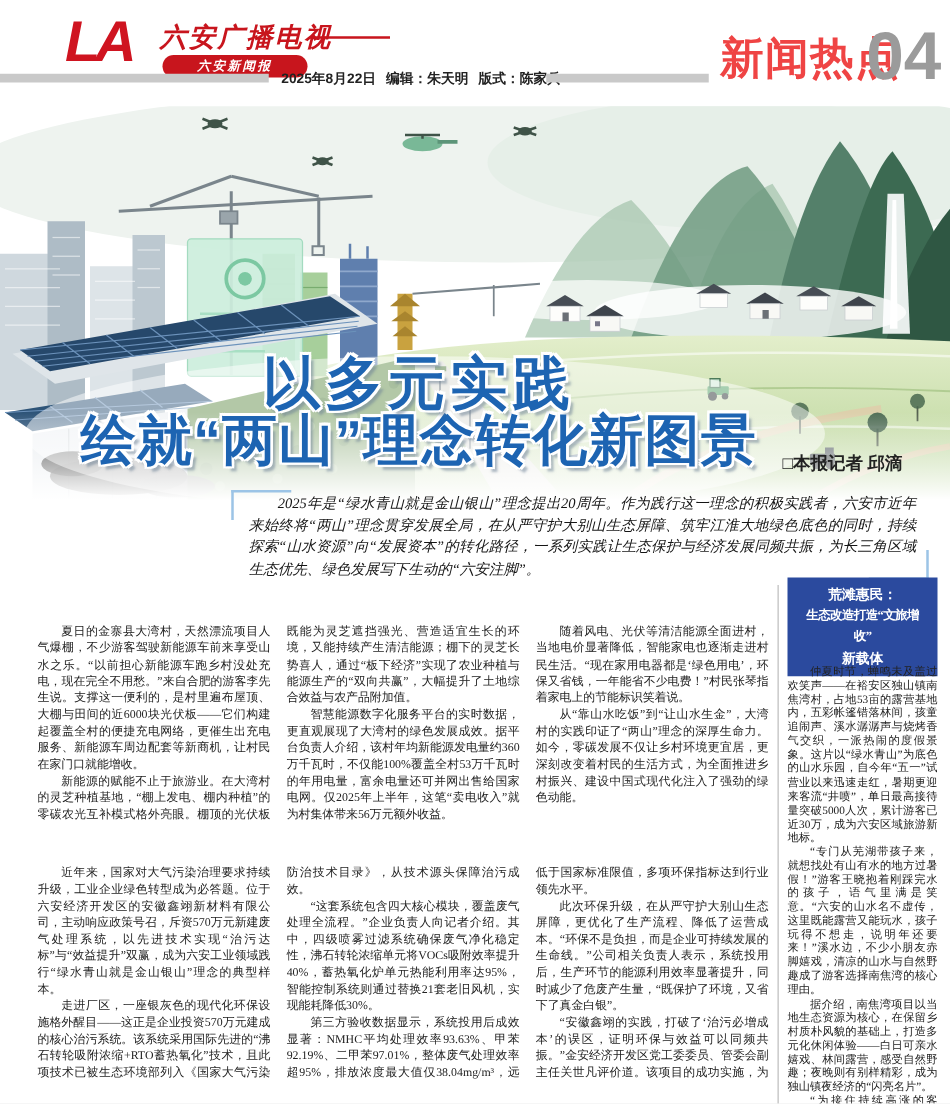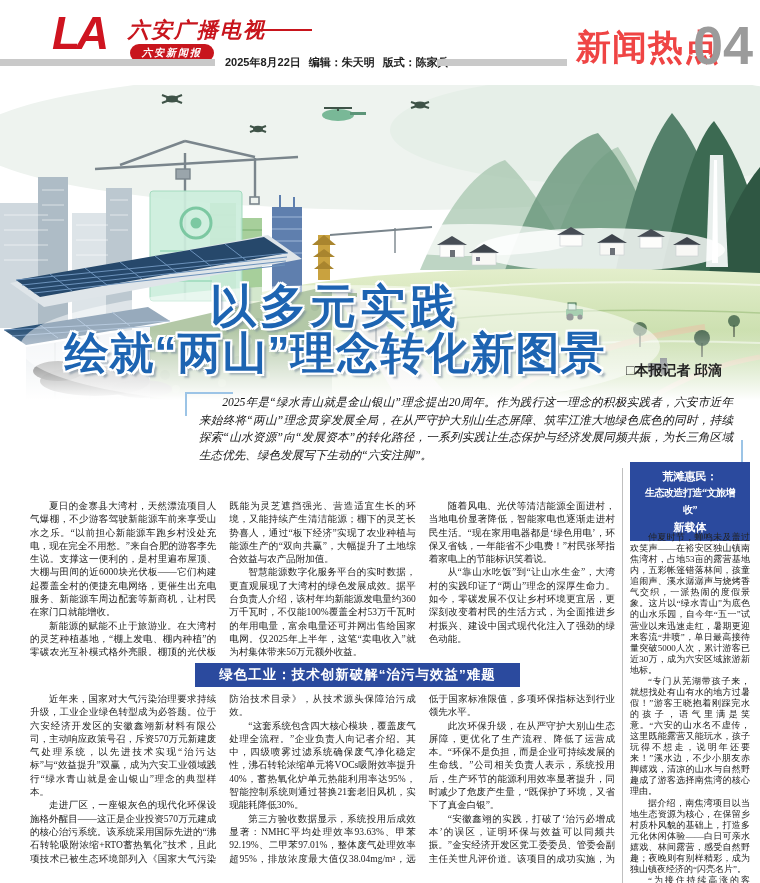--- a/index.html
+++ b/index.html
@@ -6,21 +6,21 @@
   .page{position:relative;width:760px;height:883px;margin:0 auto;background:#fff;overflow:hidden;
         font-family:"Liberation Serif","DejaVu Serif",serif;color:#1c1c1c;}
   .abs{position:absolute;}
 
   
   .monogram{left:52px;top:10px;font-family:Liberation Sans, sans-serif;
             font-size:46px;font-weight:900;font-style:italic;color:#cf1420;letter-spacing:-4px;line-height:1;}
   .brand{left:128px;top:16px;font-size:21px;font-weight:900;font-style:italic;color:#c8151d;letter-spacing:2px;}
   .brand-rule{left:250px;top:29px;width:62px;height:2px;background:#c8151d;}
   .brand-badge{left:130px;top:44px;background:#c8151d;color:#fff;border-radius:9px;
-               font-size:10px;font-weight:700;padding:2px 12px;letter-spacing:2px;font-style:italic;}
+               font-size:10px;font-weight:700;padding:2px 28px;letter-spacing:2px;font-style:italic;}
   .bar{background:#c9c9c9;height:7px;top:59px;}
   .bar-left{left:0;width:215px;}
   .bar-right{left:437px;width:130px;}
   .dateline{left:221px;top:55px;width:214px;text-align:center;font-size:11px;font-weight:700;
             font-family:"Liberation Sans","DejaVu Sans",sans-serif;color:#222;white-space:nowrap;}
   .dateline span{margin:0 4px;}
   .section-name{left:576px;top:29px;font-family:"Liberation Sans","DejaVu Sans",sans-serif;
                 font-size:35px;font-weight:900;color:#ef4444;letter-spacing:1px;line-height:1;}
   .page-no{left:693px;top:18px;font-family:"Liberation Sans","DejaVu Sans",sans-serif;
            font-size:54px;font-weight:800;color:#9b9b9b;line-height:1;}
@@ -374,21 +374,20 @@
   </div>
 
   <div class="abs body-cols sec1-body">
     <p>夏日的金寨县大湾村，天然漂流项目人气爆棚，不少游客驾驶新能源车前来享受山水之乐。“以前担心新能源车跑乡村没处充电，现在完全不用愁。”来自合肥的游客李先生说。支撑这一便利的，是村里遍布屋顶、大棚与田间的近6000块光伏板——它们构建起覆盖全村的便捷充电网络，更催生出充电服务、新能源车周边配套等新商机，让村民在家门口就能增收。</p>
     <p>新能源的赋能不止于旅游业。在大湾村的灵芝种植基地，“棚上发电、棚内种植”的零碳农光互补模式格外亮眼。棚顶的光伏板既能为灵芝遮挡强光、营造适宜生长的环境，又能持续产生清洁能源；棚下的灵芝长势喜人，通过“板下经济”实现了农业种植与能源生产的“双向共赢”，大幅提升了土地综合效益与农产品附加值。</p>
     <p>智慧能源数字化服务平台的实时数据，更直观展现了大湾村的绿色发展成效。据平台负责人介绍，该村年均新能源发电量约360万千瓦时，不仅能100%覆盖全村53万千瓦时的年用电量，富余电量还可并网出售给国家电网。仅2025年上半年，这笔“卖电收入”就为村集体带来56万元额外收益。</p>
     <p>随着风电、光伏等清洁能源全面进村，当地电价显著降低，智能家电也逐渐走进村民生活。“现在家用电器都是‘绿色用电’，环保又省钱，一年能省不少电费！”村民张琴指着家电上的节能标识笑着说。</p>
     <p>从“靠山水吃饭”到“让山水生金”，大湾村的实践印证了“两山”理念的深厚生命力。如今，零碳发展不仅让乡村环境更宜居，更深刻改变着村民的生活方式，为全面推进乡村振兴、建设中国式现代化注入了强劲的绿色动能。</p>
   </div>
 
-  <div class="abs sec-head sec2-head">绿色工业：技术创新破解“治污与效益”难题</div>
   <div class="abs body-cols sec2-body">
     <p>近年来，国家对大气污染治理要求持续升级，工业企业绿色转型成为必答题。位于六安经济开发区的安徽鑫翊新材料有限公司，主动响应政策号召，斥资570万元新建废气处理系统，以先进技术实现“治污达标”与“效益提升”双赢，成为六安工业领域践行“绿水青山就是金山银山”理念的典型样本。</p>
     <p>走进厂区，一座银灰色的现代化环保设施格外醒目——这正是企业投资570万元建成的核心治污系统。该系统采用国际先进的“沸石转轮吸附浓缩+RTO蓄热氧化”技术，且此项技术已被生态环境部列入《国家大气污染防治技术目录》，从技术源头保障治污成效。</p>
     <p>“这套系统包含四大核心模块，覆盖废气处理全流程。”企业负责人向记者介绍。其中，四级喷雾过滤系统确保废气净化稳定性，沸石转轮浓缩单元将VOCs吸附效率提升40%，蓄热氧化炉单元热能利用率达95%，智能控制系统则通过替换21套老旧风机，实现能耗降低30%。</p>
     <p>第三方验收数据显示，系统投用后成效显著：NMHC平均处理效率93.63%、甲苯92.19%、二甲苯97.01%，整体废气处理效率超95%，排放浓度最大值仅38.04mg/m³，远低于国家标准限值，多项环保指标达到行业领先水平。</p>
     <p>此次环保升级，在从严守护大别山生态屏障，更优化了生产流程、降低了运营成本。“环保不是负担，而是企业可持续发展的生命线。”公司相关负责人表示，系统投用后，生产环节的能源利用效率显著提升，同时减少了危废产生量，“既保护了环境，又省下了真金白银”。</p>
     <p>“安徽鑫翊的实践，打破了‘治污必增成本’的误区，证明环保与效益可以同频共振。”金安经济开发区党工委委员、管委会副主任关世凡评价道。该项目的成功实施，为同行业提供了可复制、可推广的环保升级方案。</p>
   </div>
 
   <div class="abs vrule"></div>

